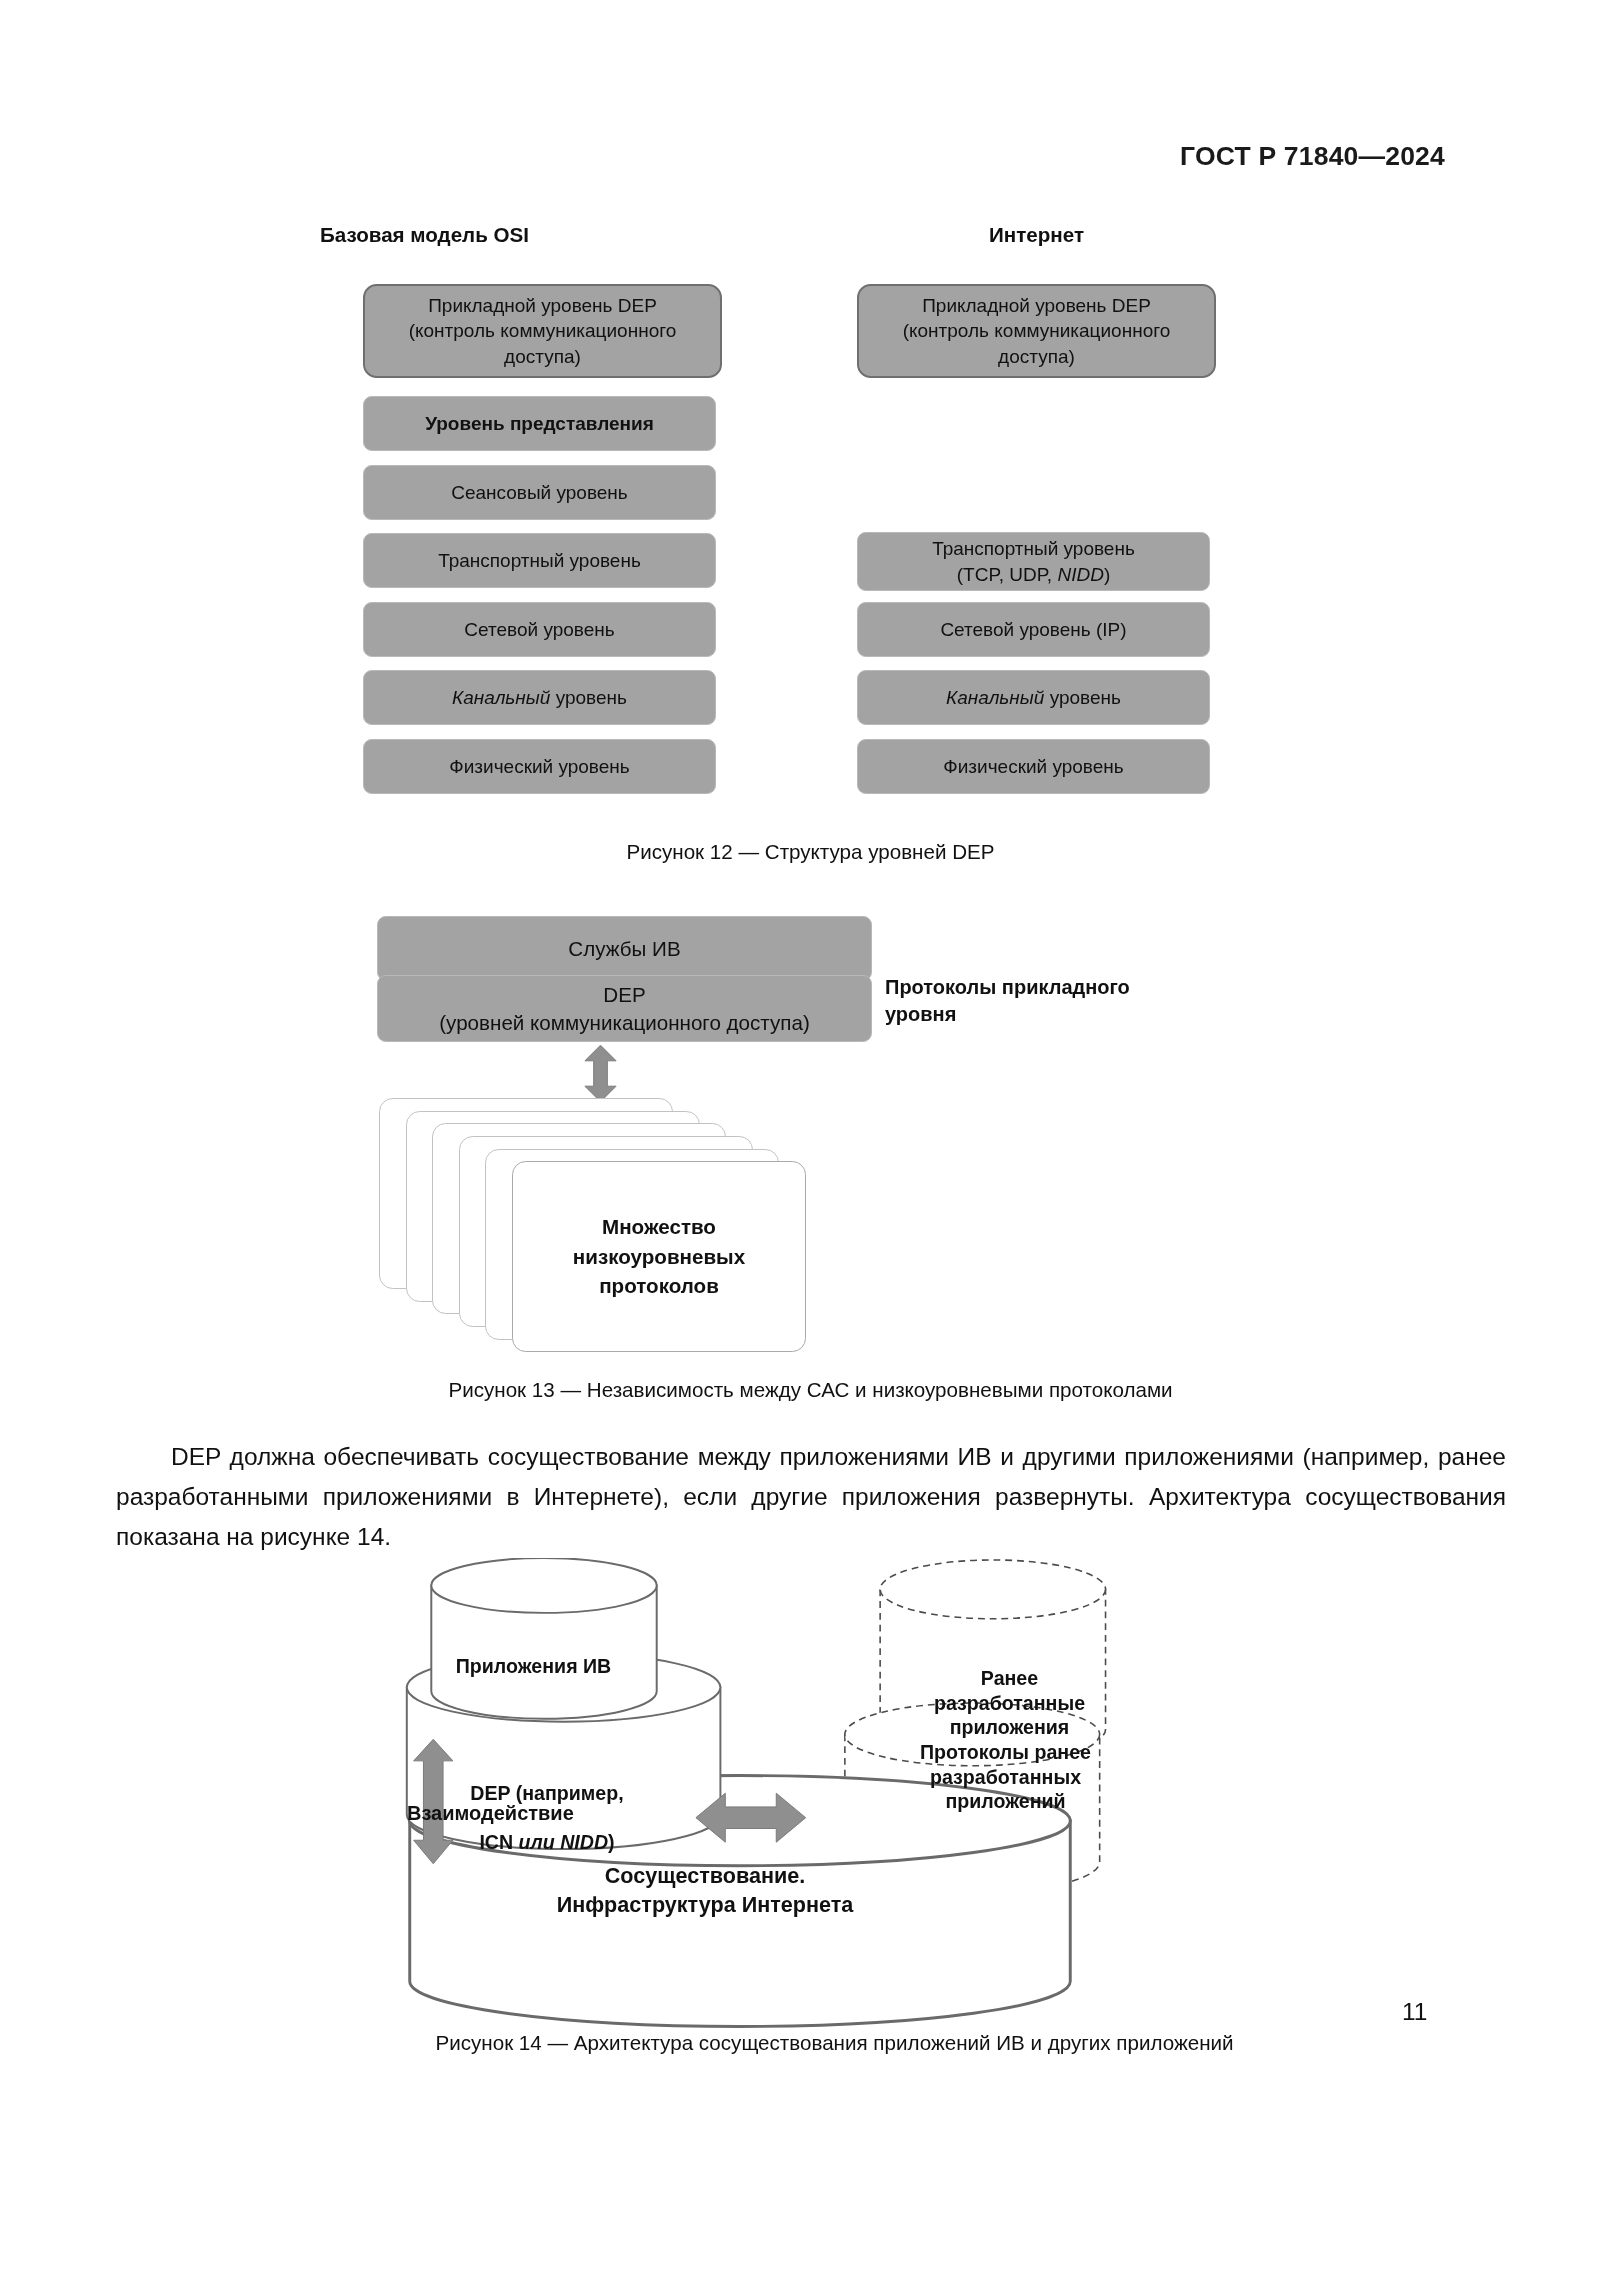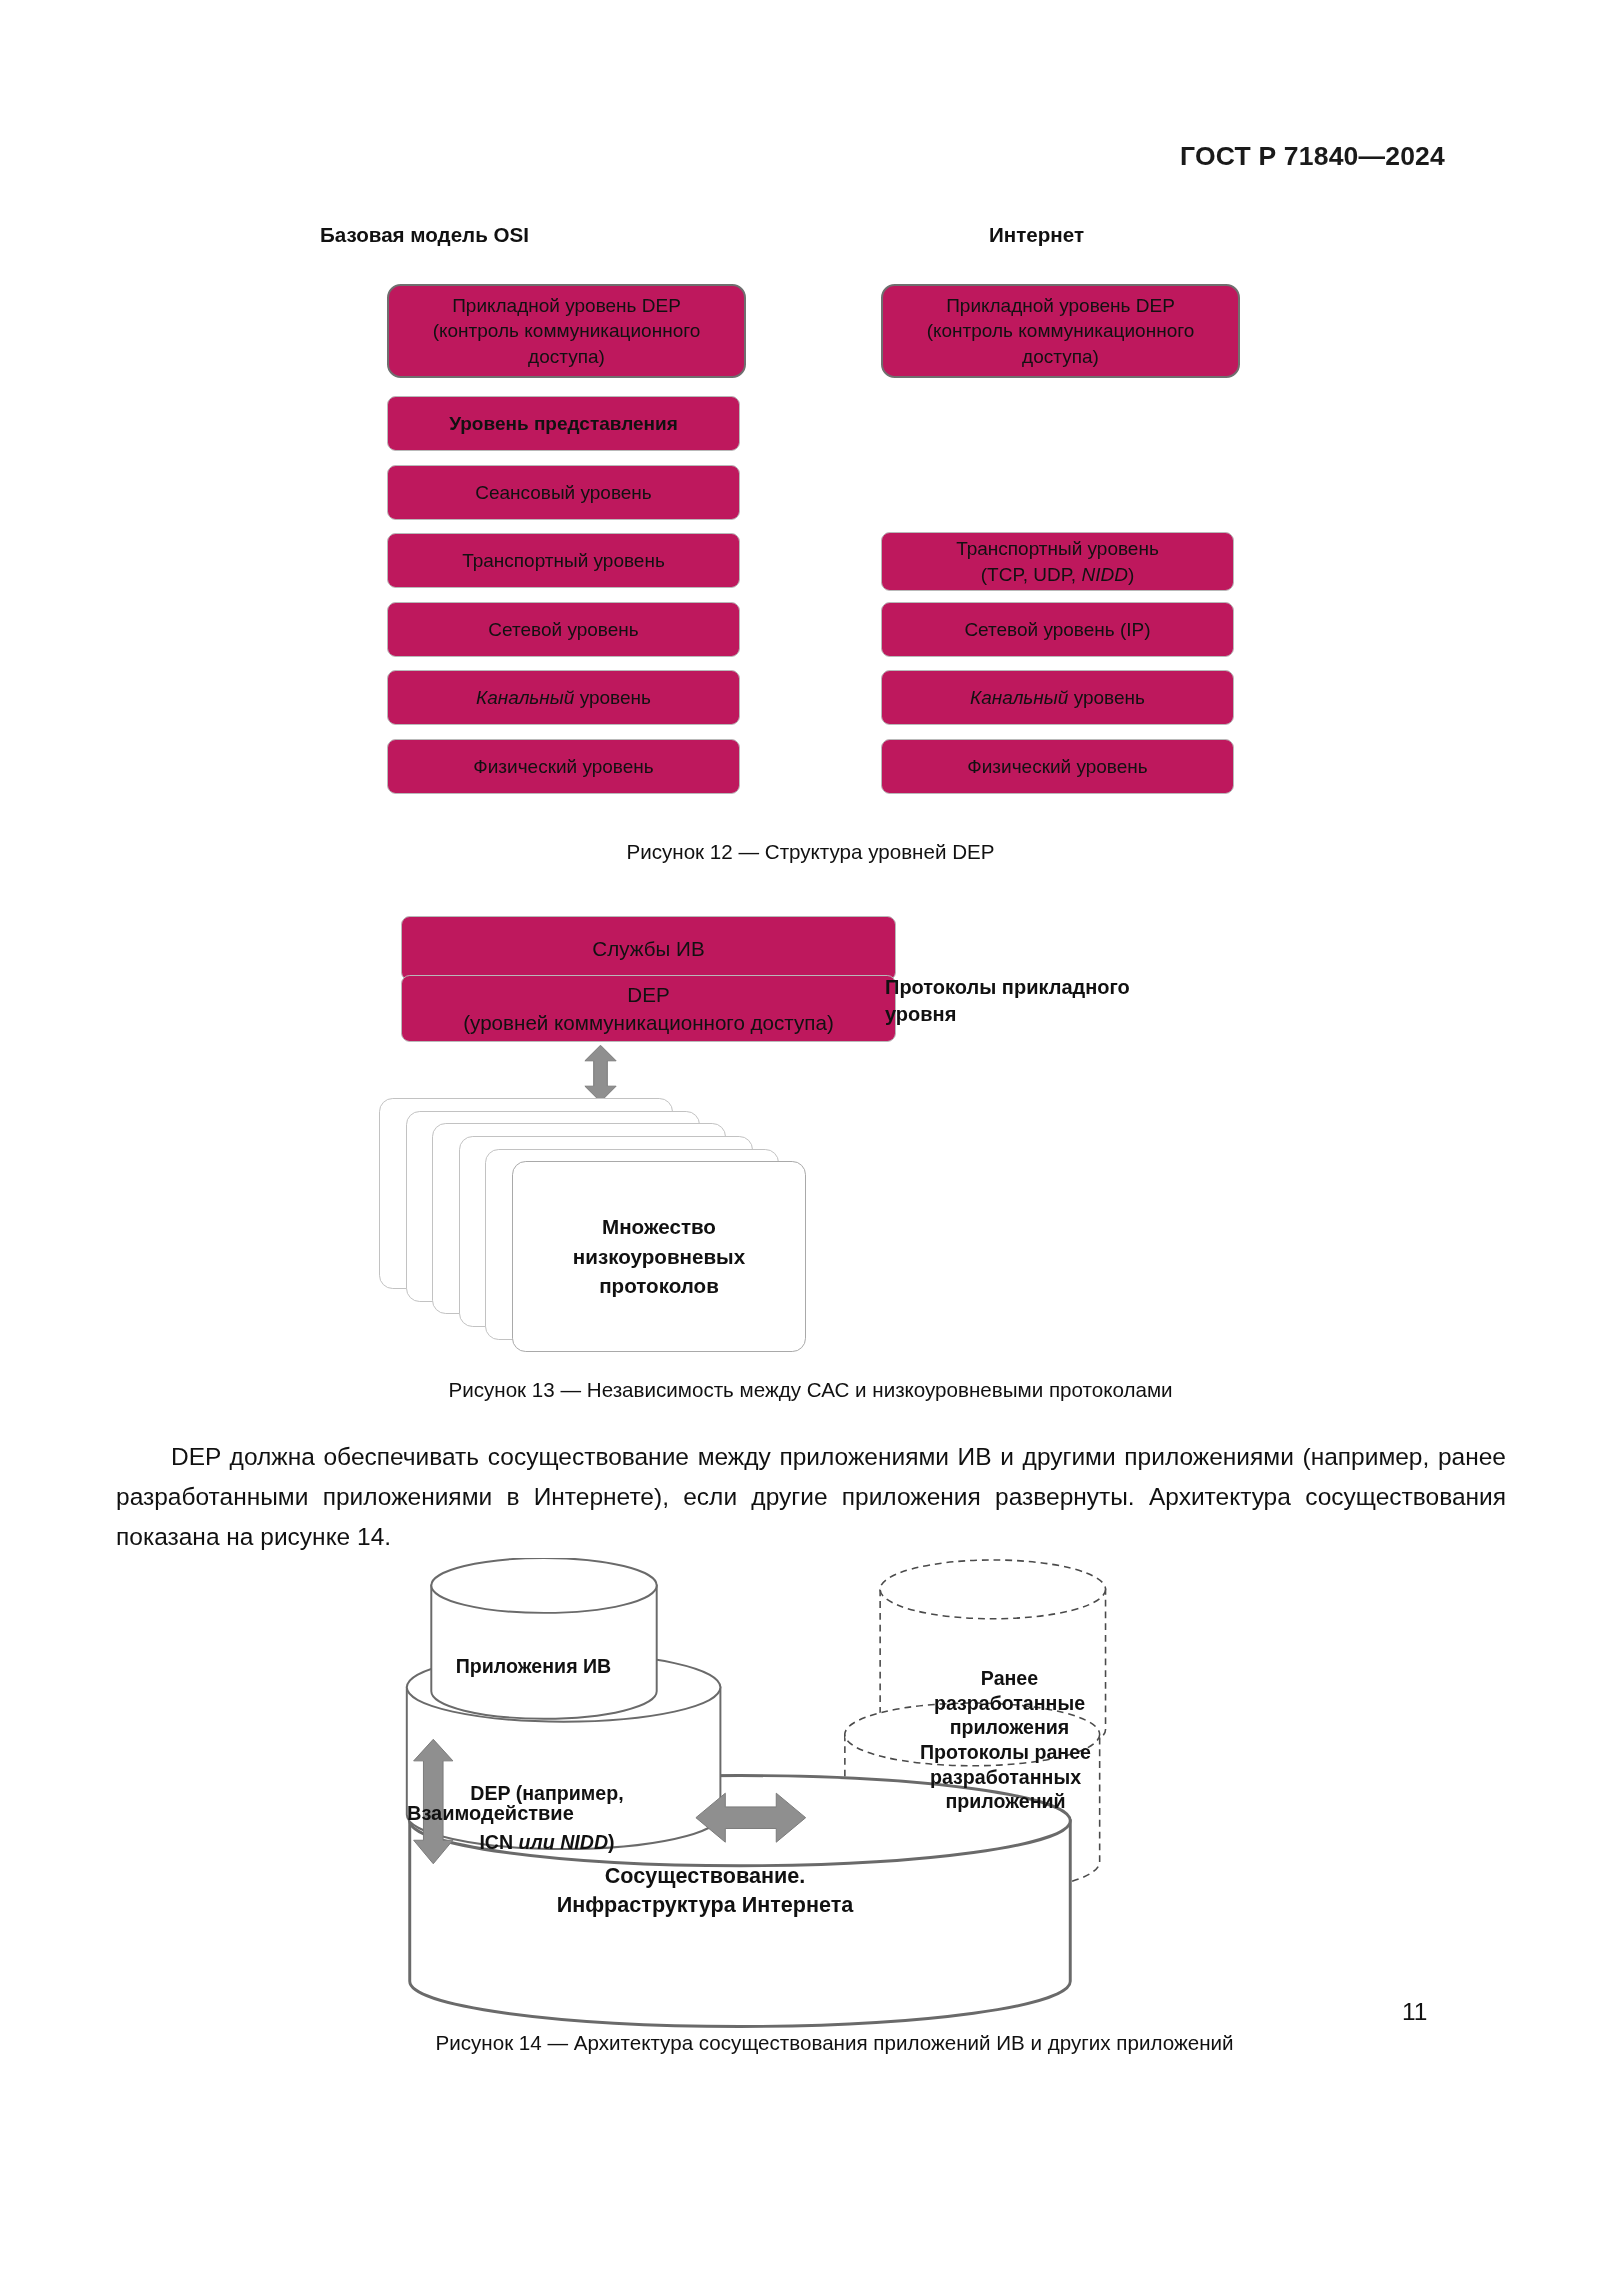--- a/index.html
+++ b/index.html
@@ -29,29 +29,28 @@
     letter-spacing: 0.2px;
     white-space: nowrap;
   }
 
   
   .layer-box {
     position: absolute;
     box-sizing: border-box;
     border: 1.6px solid #b9b9b9;
     border-radius: 8.8px;
-    background: #be185d;
+    background: #a3a3a3;
     display: flex;
     align-items: center;
     justify-content: center;
     text-align: center;
     font-size: 19px;
     line-height: 1.32;
     color: #111;
-    margin-left: 24px;
   }
   .layer-box.strong {
     border: 2.5px solid #6f6f6f;
     border-radius: 13.7px;
   }
   .col-title {
     position: absolute;
     font-size: 20.6px;
     font-weight: bold;
     text-align: center;

